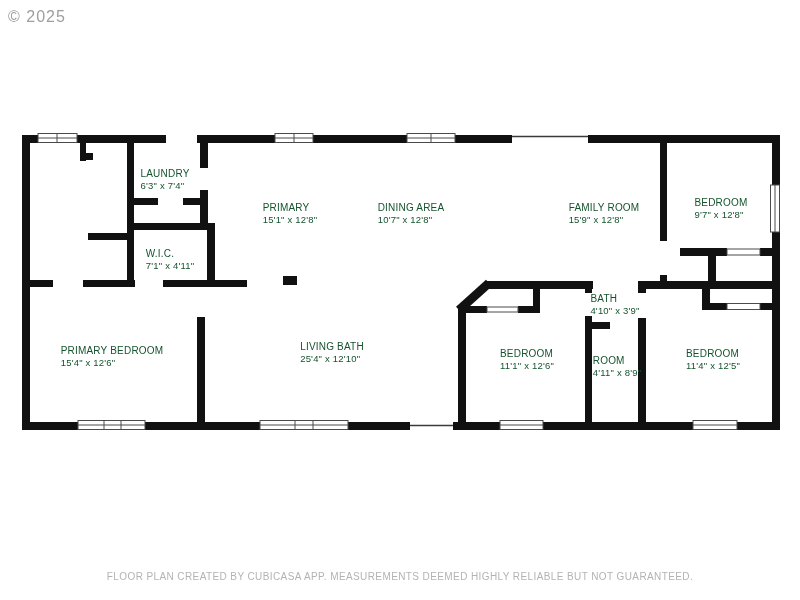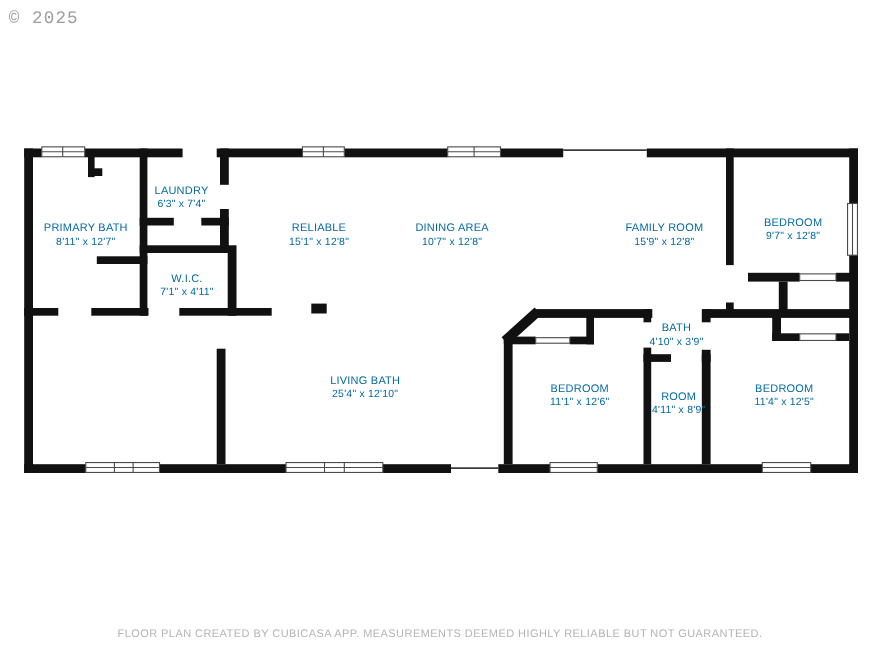--- a/index.html
+++ b/index.html
@@ -1,24 +1,24 @@
 <!DOCTYPE html>
 <html><head>
 <meta charset="utf-8">
 <style>
   html,body{margin:0;padding:0;background:#ffffff;}
   #canvas{position:relative;width:800px;height:600px;background:#ffffff;overflow:hidden;
           font-family:"Liberation Sans","DejaVu Sans",sans-serif;}
   #plan-svg{position:absolute;left:0;top:0;}
-  .room-label{position:absolute;transform:translate(-50%,-50%);text-align:center;
-              white-space:nowrap;color:#0369a1;line-height:1.3;letter-spacing:.2px;}
+  .room-label{position:absolute;transform:translate(-50%,-50%);text-align:left;
+              white-space:nowrap;color:#14532d;line-height:1.3;letter-spacing:.2px;}
   .room-label .rn{font-size:10px;}
   .room-label .rd{font-size:9.5px;}
   #watermark{position:absolute;left:8px;top:8px;font-size:16px;color:#9e9e9e;
-             letter-spacing:1px;font-family:Liberation Mono, monospace;}
+             letter-spacing:1px;font-family:Liberation Sans, sans-serif;}
   #footer{position:absolute;left:0;right:0;top:571px;text-align:center;font-size:10px;
           color:#b3b3b3;letter-spacing:.4px;}
 </style>
 </head>
 <body>
 
 <div id="canvas">
 
   <div id="watermark">© 2025</div>
 
@@ -130,47 +130,47 @@
       <line x1="693" y1="425" x2="737" y2="425"></line>
     </g>
 
     <g fill="#ffffff" stroke="#4a4a4a" stroke-width="1">
       <rect x="727" y="249" width="33" height="6"></rect>
       <rect x="727" y="303.5" width="33" height="6"></rect>
       <rect x="487" y="307" width="31" height="5"></rect>
     </g>
   </svg>
 
-  <div class="room-label" style="left:78px;top:214px">
-    <div class="rn">PRIMARY BATH</div>
-    <div class="rd">8'11" x 12'7"</div>
-  </div>
   <div class="room-label" style="left:165px;top:180px">
     <div class="rn">LAUNDRY</div>
     <div class="rd">6'3" x 7'4"</div>
   </div>
   <div class="room-label" style="left:170px;top:260px">
     <div class="rn">W.I.C.</div>
     <div class="rd">7'1" x 4'11"</div>
   </div>
   <div class="room-label" style="left:290px;top:214px">
-    <div class="rn">RELIABLE</div>
+    <div class="rn">PRIMARY</div>
     <div class="rd">15'1" x 12'8"</div>
   </div>
   <div class="room-label" style="left:411px;top:214px">
     <div class="rn">DINING AREA</div>
     <div class="rd">10'7" x 12'8"</div>
   </div>
   <div class="room-label" style="left:604px;top:214px">
     <div class="rn">FAMILY ROOM</div>
     <div class="rd">15'9" x 12'8"</div>
   </div>
   <div class="room-label" style="left:721px;top:209px">
     <div class="rn">BEDROOM</div>
     <div class="rd">9'7" x 12'8"</div>
+  </div>
+  <div class="room-label" style="left:112px;top:357px">
+    <div class="rn">PRIMARY BEDROOM</div>
+    <div class="rd">15'4" x 12'6"</div>
   </div>
   <div class="room-label" style="left:332px;top:353px">
     <div class="rn">LIVING BATH</div>
     <div class="rd">25'4" x 12'10"</div>
   </div>
   <div class="room-label" style="left:527px;top:360px">
     <div class="rn">BEDROOM</div>
     <div class="rd">11'1" x 12'6"</div>
   </div>
   <div class="room-label" style="left:615px;top:305px">

